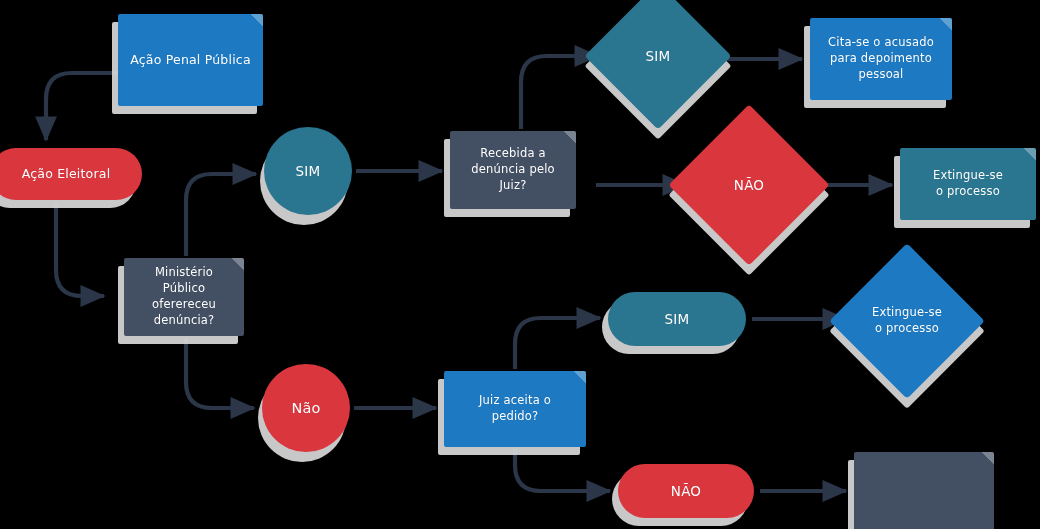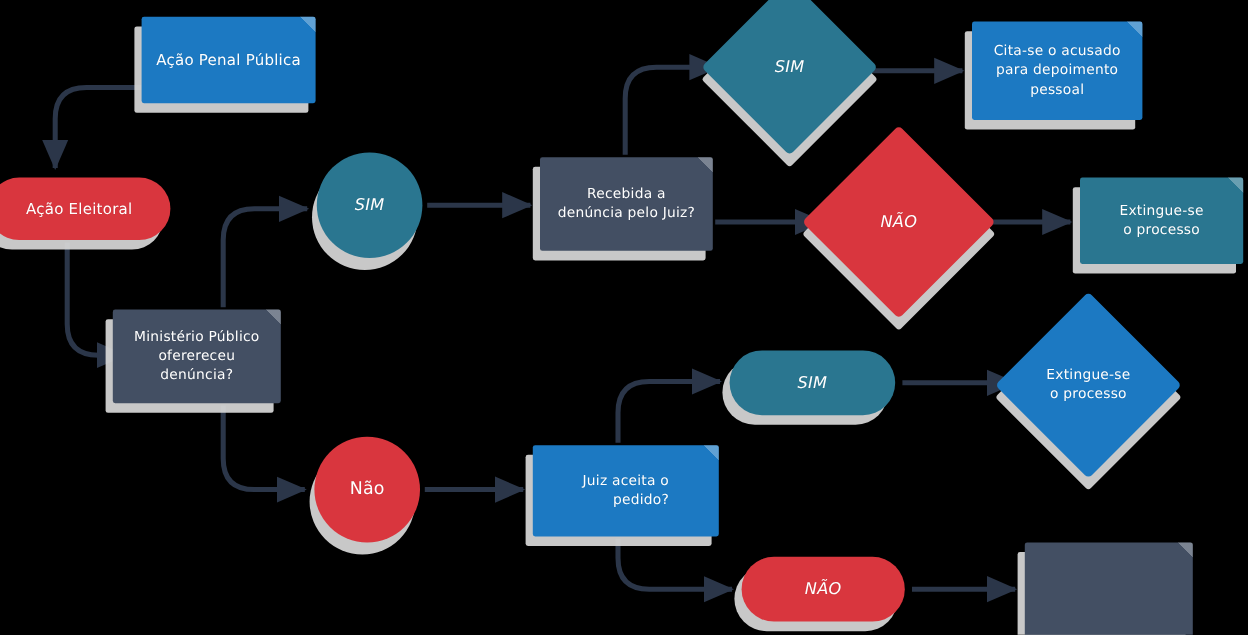--- a/index.html
+++ b/index.html
@@ -50,21 +50,21 @@
     opacity:.30;border-top-right-radius:2px;
   }
 
   .c-blue  .body,.c-blue.diamond  .body{background:#1C79C2;}
   .c-teal  .body{background:#2A7690;}
   .c-red   .body{background:#D9363E;}
   .c-slate .body{background:#434F63;}
 
   .fs12{font-size:11.5px;}
   .fs13{font-size:12.5px;}
-  .fs14{font-size:13.5px;font-style:italic;}
+  .fs14{font-size:13.5px;}
   .fs15{font-size:14.5px;}
 </style>
 </head>
 <body>
 
 <div id="canvas">
   <svg id="edges" viewBox="0 0 1040 529" xmlns="http://www.w3.org/2000/svg">
     <defs>
       <marker id="arrow" markerWidth="7" markerHeight="7" refX="5.6" refY="3" orient="auto" markerUnits="strokeWidth">
         <path d="M0,0.4 L6,3 L0,5.6 z" fill="#2B3649"></path>
@@ -81,44 +81,44 @@
         <path d="M 716 59 L 802 59" marker-end="url(#arrow)"></path>
         <path d="M 812 185 L 892 185" marker-end="url(#arrow)"></path>
         <path d="M 354 408 L 436 408" marker-end="url(#arrow)"></path>
         <path d="M 515 369 L 515 344 Q 515 318 541 318 L 600 318" marker-end="url(#arrow)"></path>
         <path d="M 515 449 L 515 465 Q 515 491 541 491 L 610 491" marker-end="url(#arrow)"></path>
         <path d="M 752 319 L 846 319" marker-end="url(#arrow)"></path>
         <path d="M 760 491 L 846 491" marker-end="url(#arrow)"></path>
       </g>
   </svg>
   <div id="node-layer">
-      <div class="node rect c-blue fs13" style="left: 118px; top: 14px; width: 145px; height: 72px;">
+      <div class="node rect c-blue fs13" style="left: 118px; top: 14px; width: 145px; height: 92px;">
         <div class="body"></div>
         <div class="fold"></div>
         <div class="lbl">Ação Penal Pública</div>
       </div>
       <div class="node pill c-red fs13" style="left: -10px; top: 148px; width: 152px; height: 52px;">
         <div class="body"></div>
         <div class="lbl">Ação Eleitoral</div>
       </div>
-      <div class="node rect c-slate fs12" style="left: 94px; top: 258px; width: 140px; height: 78px;">
+      <div class="node rect c-slate fs12" style="left: 124px; top: 258px; width: 120px; height: 78px;">
         <div class="body"></div>
         <div class="fold"></div>
         <div class="lbl">Ministério Público
 oferereceu denúncia?</div>
       </div>
       <div class="node circle c-teal fs14" style="left: 264px; top: 127px; width: 88px; height: 88px;">
         <div class="body"></div>
         <div class="lbl">SIM</div>
       </div>
       <div class="node circle c-red fs15" style="left: 262px; top: 364px; width: 88px; height: 88px;">
         <div class="body"></div>
         <div class="lbl">Não</div>
       </div>
-      <div class="node rect c-slate fs12" style="left: 450px; top: 131px; width: 144px; height: 78px;">
+      <div class="node rect c-slate fs12" style="left: 450px; top: 131px; width: 126px; height: 78px;">
         <div class="body"></div>
         <div class="fold"></div>
         <div class="lbl">Recebida a
 denúncia pelo Juiz?</div>
       </div>
       <div class="node diamond c-teal fs14" style="left: 606px; top: 4px; width: 104px; height: 104px;">
         <div class="body"></div>
         <div class="lbl">SIM</div>
       </div>
       <div class="node diamond c-red fs14" style="left: 692px; top: 128px; width: 114px; height: 114px;">
@@ -131,21 +131,21 @@
         <div class="lbl">Cita-se o acusado
 para depoimento
 pessoal</div>
       </div>
       <div class="node rect c-teal fs12" style="left: 900px; top: 148px; width: 136px; height: 72px;">
         <div class="body"></div>
         <div class="fold"></div>
         <div class="lbl">Extingue-se
 o processo</div>
       </div>
-      <div class="node rect c-blue fs12" style="left: 444px; top: 371px; width: 155px; height: 76px; text-align: right;">
+      <div class="node rect c-blue fs12" style="left: 444px; top: 371px; width: 142px; height: 76px;">
         <div class="body"></div>
         <div class="fold"></div>
         <div class="lbl">Juiz aceita o
 pedido?</div>
       </div>
       <div class="node pill c-teal fs14" style="left: 608px; top: 292px; width: 138px; height: 54px;">
         <div class="body"></div>
         <div class="lbl">SIM</div>
       </div>
       <div class="node pill c-red fs14" style="left: 618px; top: 464px; width: 136px; height: 54px;">

